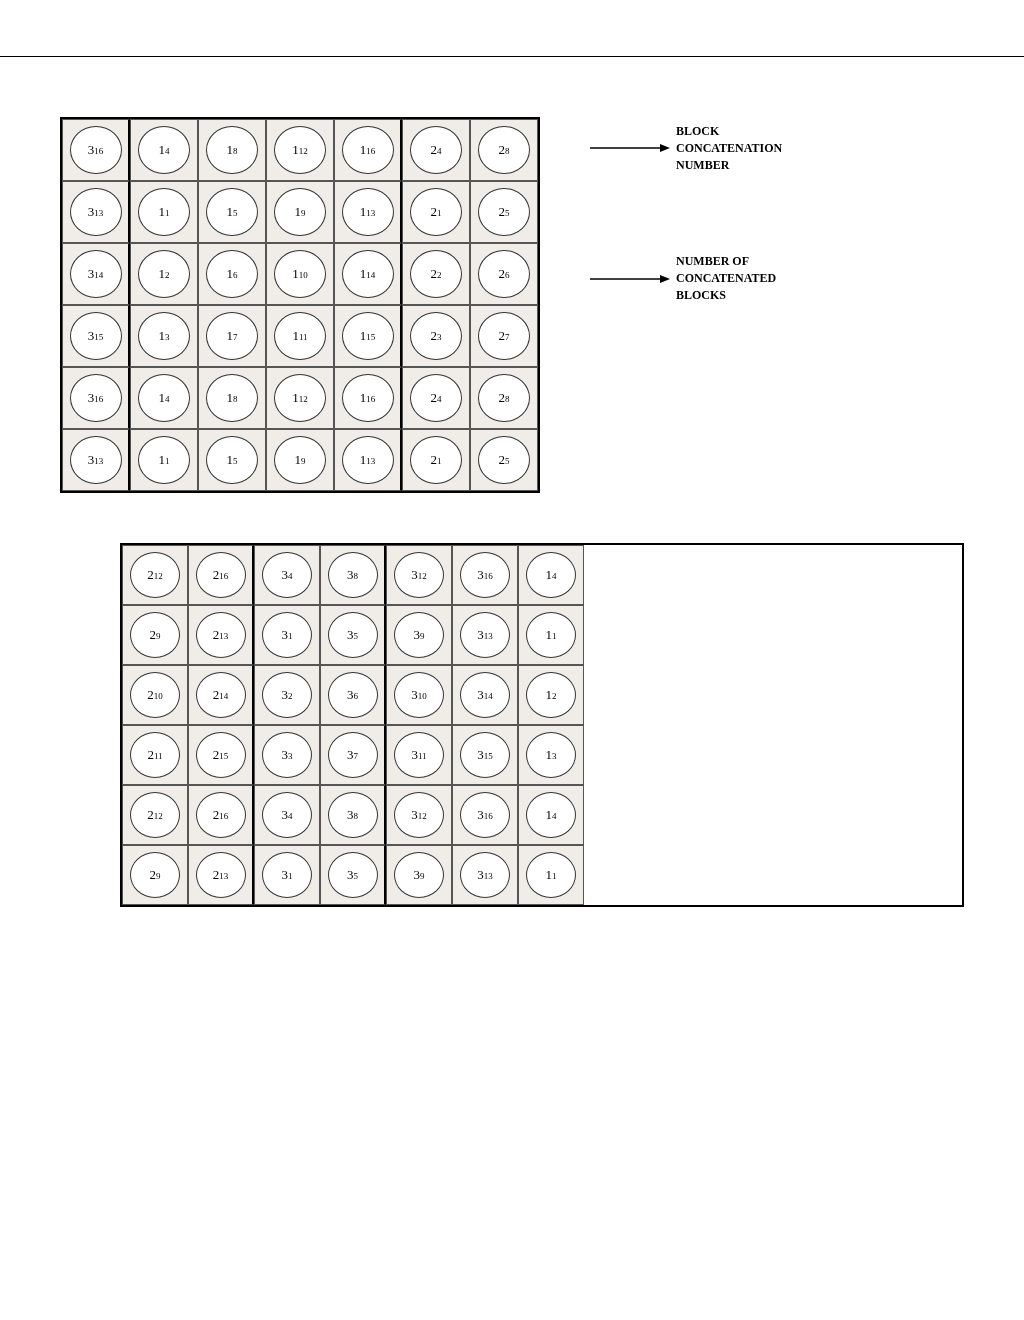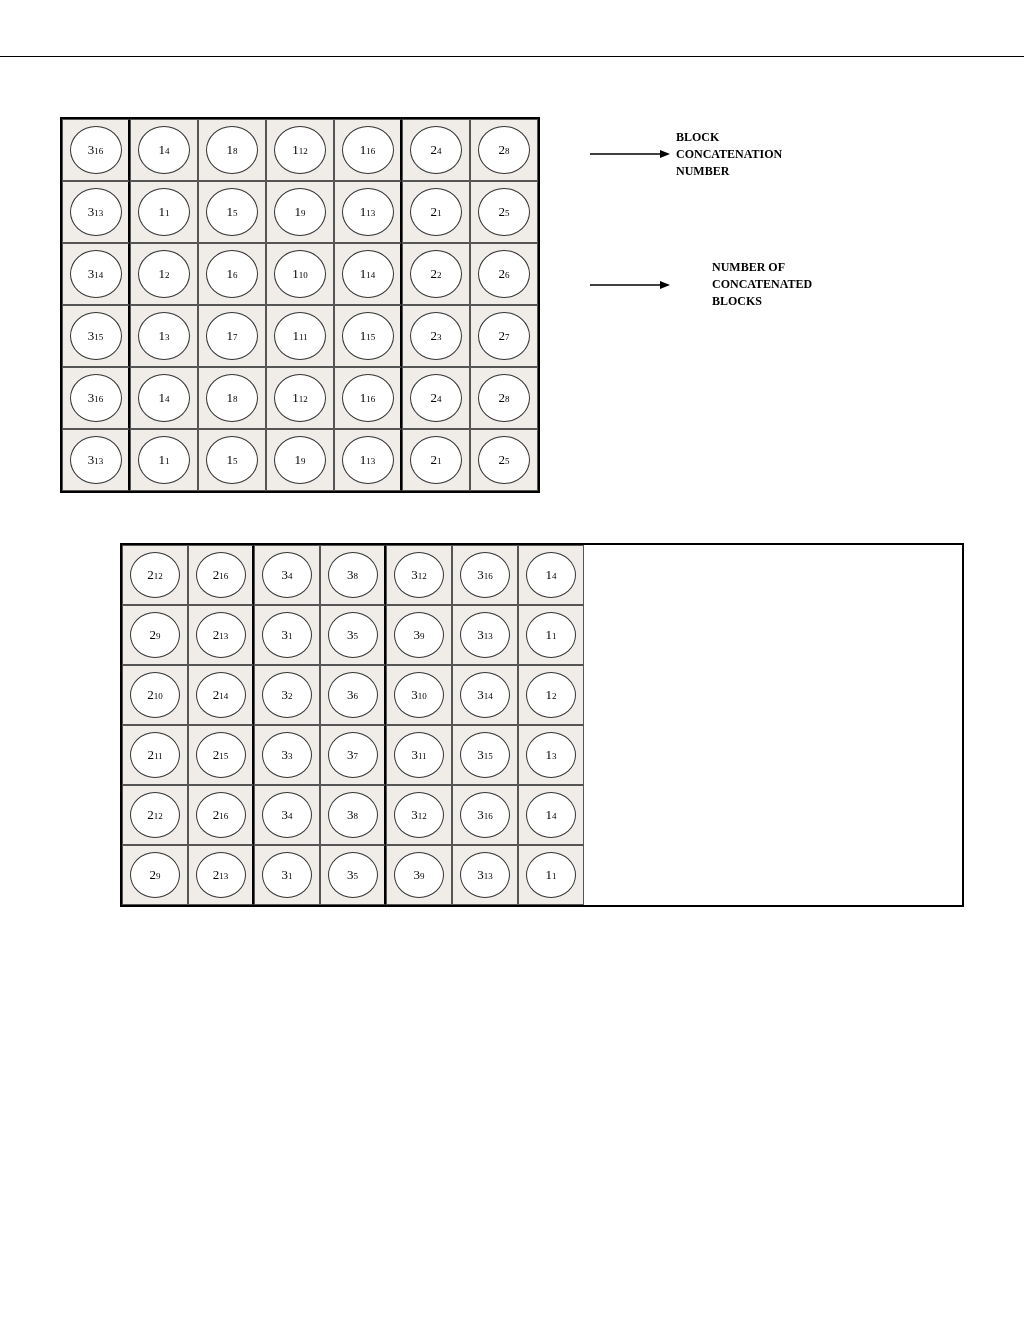--- a/index.html
+++ b/index.html
@@ -500,29 +500,29 @@
               <div class="cell-circle">
                 <span class="cell-text">
                   <span class="main-num">2</span>
                   <span class="sub-script">5</span>
                 </span>
               </div>
             </div>
           </div>
         </div>
 
-      <div style="margin-left:30px; margin-top:12px;">
+      <div style="margin-left:30px; margin-top:6px;">
         <div style="display:flex; align-items:center; margin-bottom:80px;">
           <svg width="80" height="20">
             <line x1="0" y1="10" x2="70" y2="10" stroke="#000" stroke-width="1.5"></line>
             <polygon points="70,6 80,10 70,14" fill="#000"></polygon>
           </svg>
           <div style="font-size:12px; font-weight:bold; line-height:1.4; margin-left:6px;">BLOCK<br>CONCATENATION<br>NUMBER</div>
         </div>
-        <div style="display:flex; align-items:center; margin-top:60px;gap:36px;">
+        <div style="display:flex; align-items:center; margin-top:60px;">
           <svg width="80" height="20">
             <line x1="0" y1="10" x2="70" y2="10" stroke="#000" stroke-width="1.5"></line>
             <polygon points="70,6 80,10 70,14" fill="#000"></polygon>
           </svg>
           <div style="font-size:12px; font-weight:bold; line-height:1.4; margin-left:6px;">NUMBER OF<br>CONCATENATED<br>BLOCKS</div>
         </div>
       </div>
     </div>
   </div>
 

